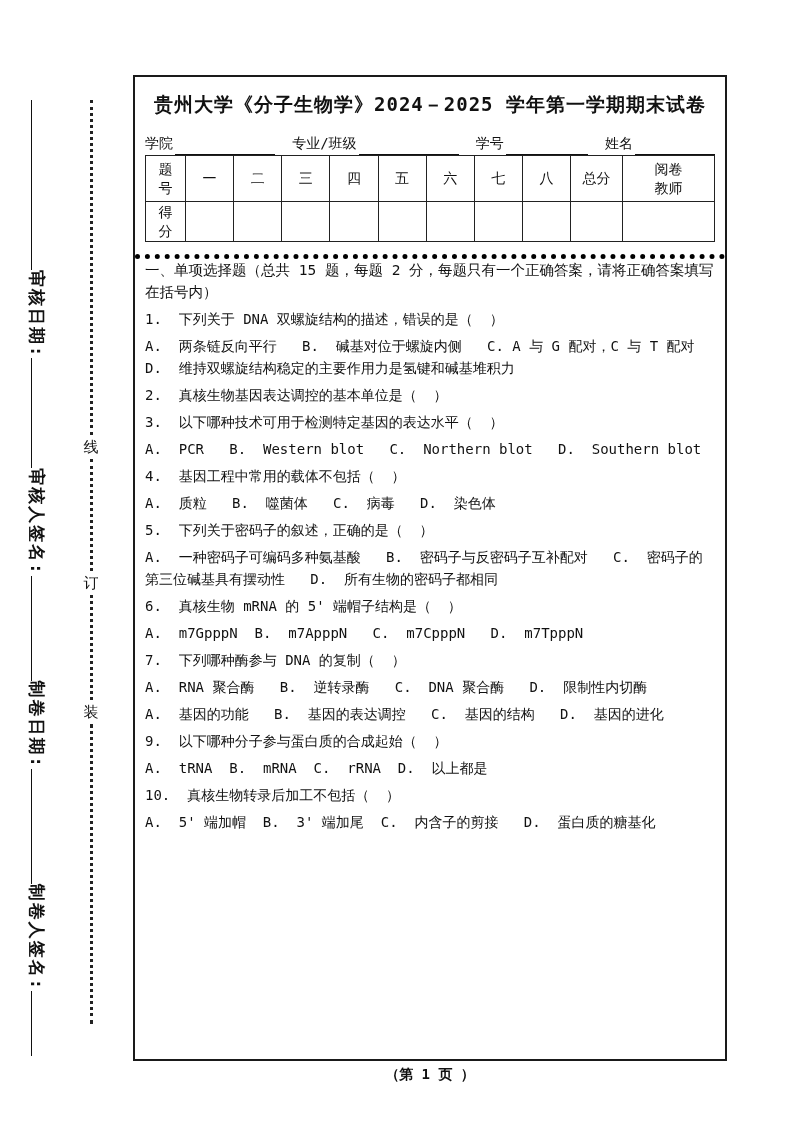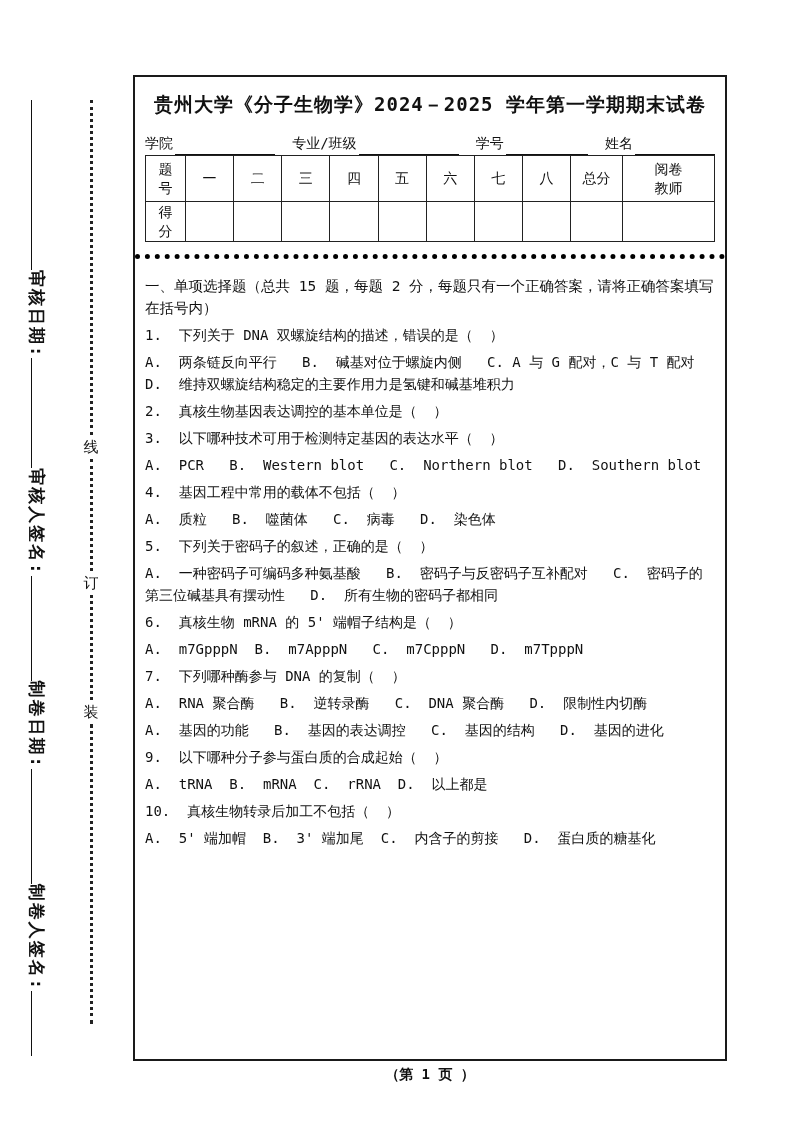--- a/index.html
+++ b/index.html
@@ -97,21 +97,21 @@
   .r2 td { height: 40px; }
   .c-qnum { width: 40px; }
   .c-total { width: 52px; }
   .c-grader { width: 92px; }
   .stack { display: inline-block; width: 1.2em; line-height: 1.35; word-break: break-all; }
   .grader-text { display: inline-block; width: 2.4em; line-height: 1.35; word-break: break-all; }
 
   .sep { margin: 12px -10px 0; border-top: 5px dotted #000; height: 0; }
 
   .section-heading {
-    margin-top: 16px;
+    margin-top: 0;
     font-size: 14.5px;
     line-height: 22px;
     white-space: pre-wrap;
   }
   .q-stem, .q-options {
     margin-top: 5px;
     font-size: 14px;
     line-height: 22px;
     white-space: pre-wrap;
   }

